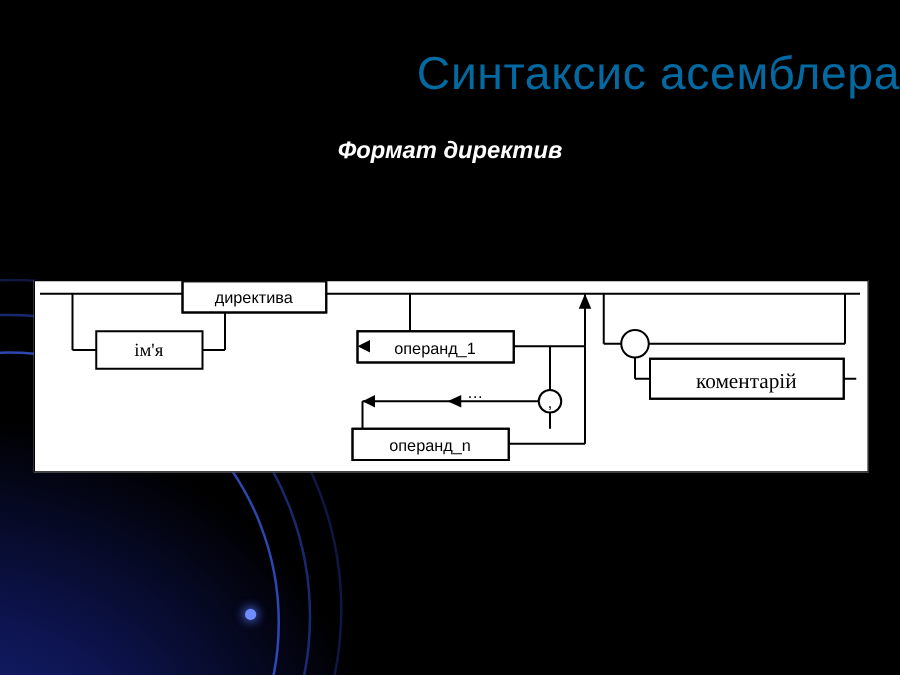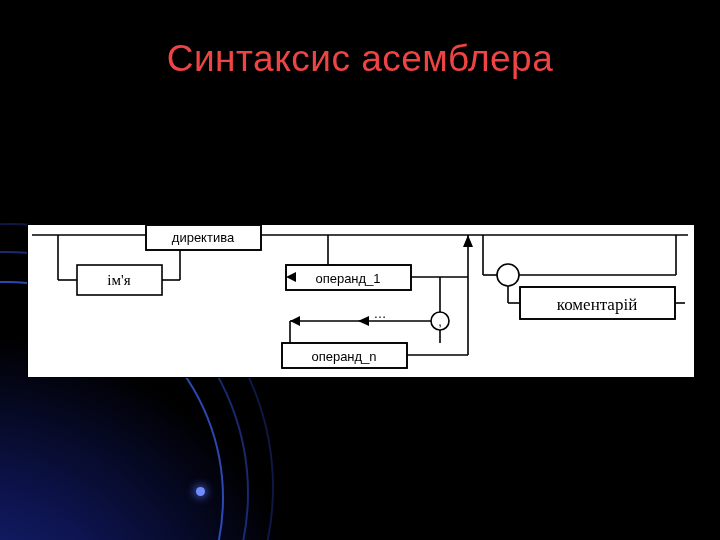--- a/index.html
+++ b/index.html
@@ -68,22 +68,22 @@
     background: #6f8dff;
     box-shadow: 0 0 8px 2px rgba(90,120,255,0.65);
     pointer-events: none;
   }
 
   .title {
     position: absolute;
     left: 0;
     top: 38px;
     width: 720px;
-    text-align: center;
-    color: #ef4444;
+    text-align: right;
+    color: #0369a1;
     font-size: 37px;
     font-weight: normal;
     letter-spacing: 0.5px;
     font-family: "Liberation Sans", sans-serif;
   }
   .subtitle {
     position: absolute;
     left: 0;
     top: 110px;
     width: 720px;
@@ -123,20 +123,21 @@
 
 <div id="slide">
 
   <div class="glow"></div>
   <div class="arc arc1"></div>
   <div class="arc arc2"></div>
   <div class="arc arc3"></div>
   <div class="dot"></div>
 
   <div class="title">Синтаксис асемблера</div>
+  <div class="subtitle">Формат директив</div>
 
   <div class="diagram">
     <svg width="664" height="150" viewBox="0 0 664 150" xmlns="http://www.w3.org/2000/svg">
       <g stroke="#000000" stroke-width="1.6" fill="none">
 
         <line x1="4" y1="10" x2="118" y2="10"></line>
         <line x1="233" y1="10" x2="660" y2="10"></line>
 
         <line x1="30" y1="10" x2="30" y2="55"></line>
         <line x1="30" y1="55" x2="49" y2="55"></line>

